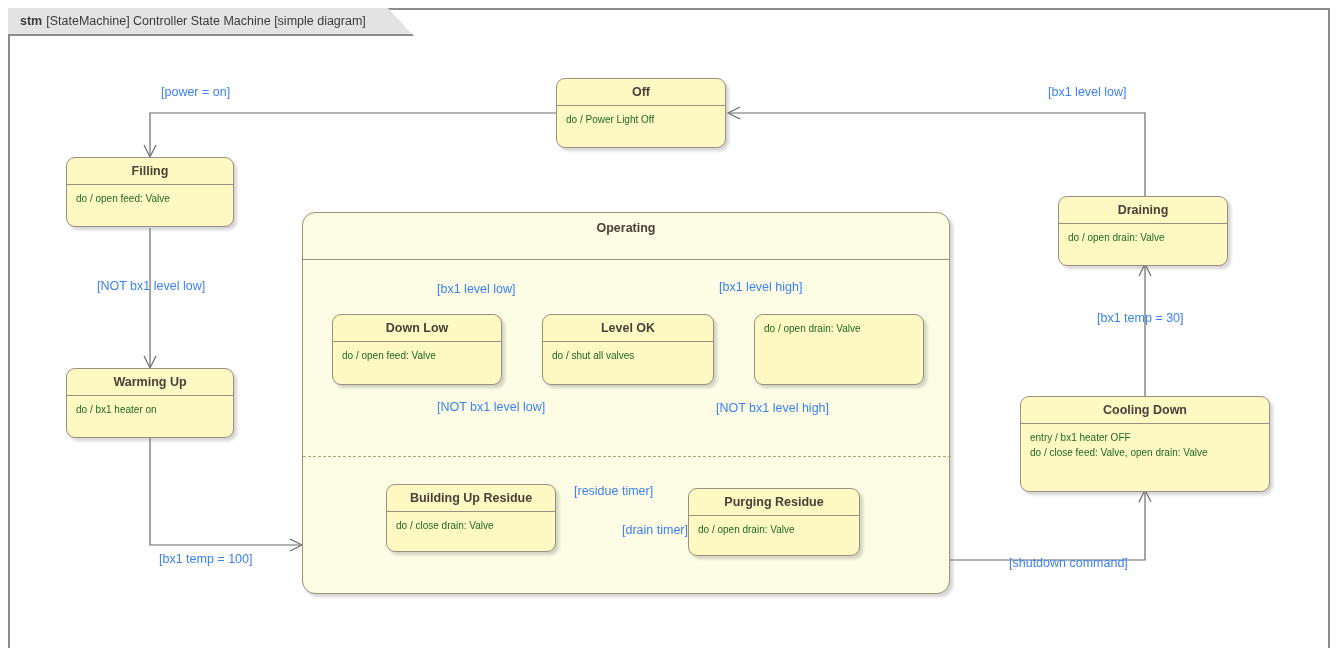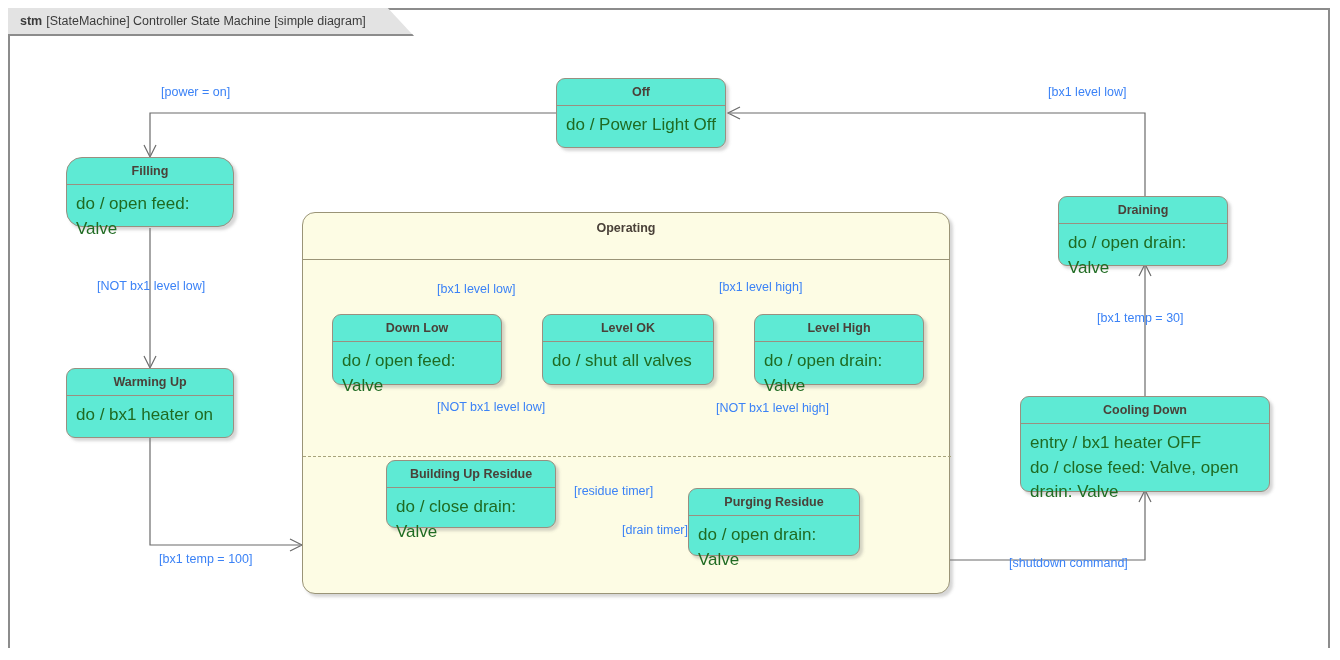--- a/index.html
+++ b/index.html
@@ -68,38 +68,38 @@
   #wires .arrowhead {
     stroke: #6b6b6b;
     stroke-width: 1.2;
     fill: none;
   }
 
   
   .state {
     position: absolute;
     box-sizing: border-box;
-    background: #5eead4;
+    background: #fef9c3;
     border: 1.2px solid #9a8f80;
     border-radius: 9px;
     box-shadow: 3px 3px 3px rgba(120,120,120,0.30);
   }
   .state .title {
     text-align: center;
     font-weight: bold;
     font-size: 12.5px;
     color: #4a4139;
     padding: 6px 6px 6px;
     border-bottom: 1.2px solid #9a8f80;
     white-space: nowrap;
     overflow: hidden;
   }
   .state .body {
     padding: 7px 9px;
-    font-size: 17px;
+    font-size: 10px;
     color: #1f6b22;
     line-height: 1.45;
     white-space: pre-line;
   }
 
   
   .composite {
     position: absolute;
     box-sizing: border-box;
     background: #fdfce4;
@@ -185,21 +185,21 @@
   <div class="composite" style="left:302px; top:212px; width:648px; height:382px;">
     <div class="title">Operating</div>
     <div class="region-divider" style="left:0; top:243px; width:648px;"></div>
   </div>
 
   <div class="state" style="left:556px; top:78px; width:170px; height:70px;">
     <div class="title">Off</div>
     <div class="body">do / Power Light Off</div>
   </div>
 
-  <div class="state" style="left:66px; top:157px; width:168px; height:70px;border-radius:16px;">
+  <div class="state" style="left:66px; top:157px; width:168px; height:70px;">
     <div class="title">Filling</div>
     <div class="body">do / open feed: Valve</div>
   </div>
 
   <div class="state" style="left:66px; top:368px; width:168px; height:70px;">
     <div class="title">Warming Up</div>
     <div class="body">do / bx1 heater on</div>
   </div>
 
   <div class="state" style="left:1058px; top:196px; width:170px; height:70px;">
@@ -217,25 +217,24 @@
     <div class="title">Down Low</div>
     <div class="body">do / open feed: Valve</div>
   </div>
 
   <div class="state" style="left:542px; top:314px; width:172px; height:71px;">
     <div class="title">Level OK</div>
     <div class="body">do / shut all valves</div>
   </div>
 
   <div class="state" style="left:754px; top:314px; width:170px; height:71px;">
-    <div class="title">Level High</div>
     <div class="body">do / open drain: Valve</div>
   </div>
 
-  <div class="state" style="left:386px; top:460px; width:170px; height:68px;">
+  <div class="state" style="left:386px; top:484px; width:170px; height:68px;">
     <div class="title">Building Up Residue</div>
     <div class="body">do / close drain: Valve</div>
   </div>
 
   <div class="state" style="left:688px; top:488px; width:172px; height:68px;">
     <div class="title">Purging Residue</div>
     <div class="body">do / open drain: Valve</div>
   </div>
 
   <div class="guard" style="left:161px; top:85px;">[power = on]</div>

